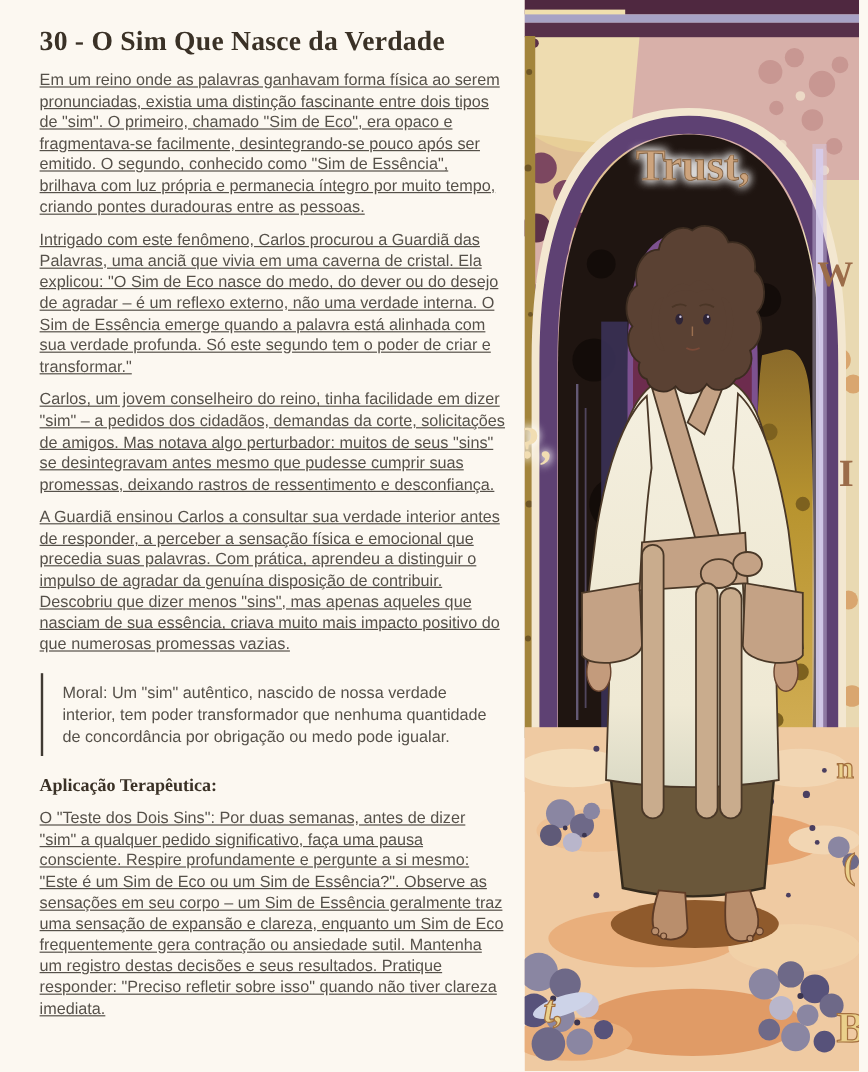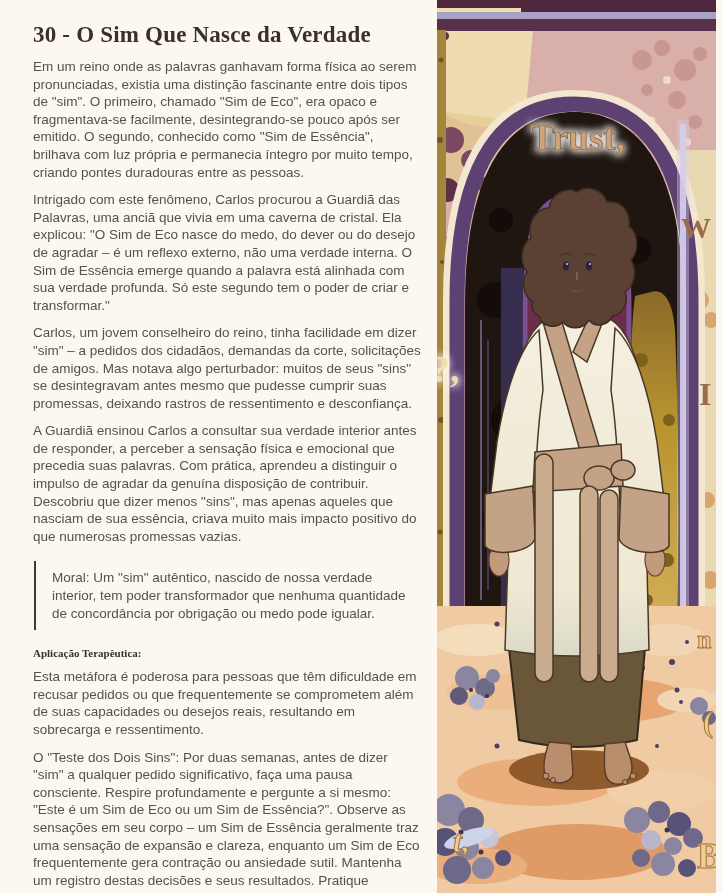--- a/index.html
+++ b/index.html
@@ -14,30 +14,31 @@
     box-sizing:border-box;padding:1px 16px 0 33px;
   }
   .content h1{
     font-family:"Liberation Serif", serif;
     font-size:23px;line-height:28px;font-weight:bold;color:#3a3126;
     margin:20px 0 6px 0;letter-spacing:.2px;
   }
   .content p{
     font-size:13.5px;line-height:17.6px;color:#56514a;
     margin:9px 0 10px 0;
+    text-decoration:underline;
   }
   .content blockquote{
     margin:16px 0 13px 1px;
     border-left:2px solid #403a33;
     padding:8px 8px 8px 16px;
     font-size:13.5px;line-height:17.6px;color:#56514a;
   }
   .content h3{
     font-family:"Liberation Serif", serif;
-    font-size:11px;font-weight:bold;color:#3a3126;
+    font-size:15px;font-weight:bold;color:#3a3126;
     margin:17px 0 5px 0;
   }
   .illustration{
     position:absolute;left:437px;top:0;width:279px;height:893px;
     overflow:hidden;
   }
   .scrollbar{
     position:absolute;right:0;top:0;width:7px;height:893px;
     background:#625e5a;
   }
@@ -48,21 +49,20 @@
 <div class="layout">
 
   <main class="content">
     <h1>30 - O Sim Que Nasce da Verdade</h1>
     <p>Em um reino onde as palavras ganhavam forma física ao serem pronunciadas, existia uma distinção fascinante entre dois tipos de "sim". O primeiro, chamado "Sim de Eco", era opaco e fragmentava-se facilmente, desintegrando-se pouco após ser emitido. O segundo, conhecido como "Sim de Essência", brilhava com luz própria e permanecia íntegro por muito tempo, criando pontes duradouras entre as pessoas.</p>
     <p>Intrigado com este fenômeno, Carlos procurou a Guardiã das Palavras, uma anciã que vivia em uma caverna de cristal. Ela explicou: "O Sim de Eco nasce do medo, do dever ou do desejo de agradar – é um reflexo externo, não uma verdade interna. O Sim de Essência emerge quando a palavra está alinhada com sua verdade profunda. Só este segundo tem o poder de criar e transformar."</p>
     <p>Carlos, um jovem conselheiro do reino, tinha facilidade em dizer "sim" – a pedidos dos cidadãos, demandas da corte, solicitações de amigos. Mas notava algo perturbador: muitos de seus "sins" se desintegravam antes mesmo que pudesse cumprir suas promessas, deixando rastros de ressentimento e desconfiança.</p>
     <p>A Guardiã ensinou Carlos a consultar sua verdade interior antes de responder, a perceber a sensação física e emocional que precedia suas palavras. Com prática, aprendeu a distinguir o impulso de agradar da genuína disposição de contribuir. Descobriu que dizer menos "sins", mas apenas aqueles que nasciam de sua essência, criava muito mais impacto positivo do que numerosas promessas vazias.</p>
     <blockquote>Moral: Um "sim" autêntico, nascido de nossa verdade interior, tem poder transformador que nenhuma quantidade de concordância por obrigação ou medo pode igualar.</blockquote>
     <h3>Aplicação Terapêutica:</h3>
-    <p>Esta metáfora é poderosa para pessoas que têm dificuldade em recusar pedidos ou que frequentemente se comprometem além de suas capacidades ou desejos reais, resultando em sobrecarga e ressentimento.</p>
     <p>O "Teste dos Dois Sins": Por duas semanas, antes de dizer "sim" a qualquer pedido significativo, faça uma pausa consciente. Respire profundamente e pergunte a si mesmo: "Este é um Sim de Eco ou um Sim de Essência?". Observe as sensações em seu corpo – um Sim de Essência geralmente traz uma sensação de expansão e clareza, enquanto um Sim de Eco frequentemente gera contração ou ansiedade sutil. Mantenha um registro destas decisões e seus resultados. Pratique responder: "Preciso refletir sobre isso" quando não tiver clareza imediata.</p>
   </main>
 
   <aside class="illustration">
     <svg width="279" height="893" viewBox="0 0 279 893" xmlns="http://www.w3.org/2000/svg">
       <defs>
         <filter id="glow" x="-60%" y="-60%" width="220%" height="220%">
           <feGaussianBlur in="SourceAlpha" stdDeviation="4" result="b"></feGaussianBlur>
           <feFlood flood-color="#ffffff" flood-opacity="0.95"></feFlood>
           <feComposite in2="b" operator="in" result="g1"></feComposite>

